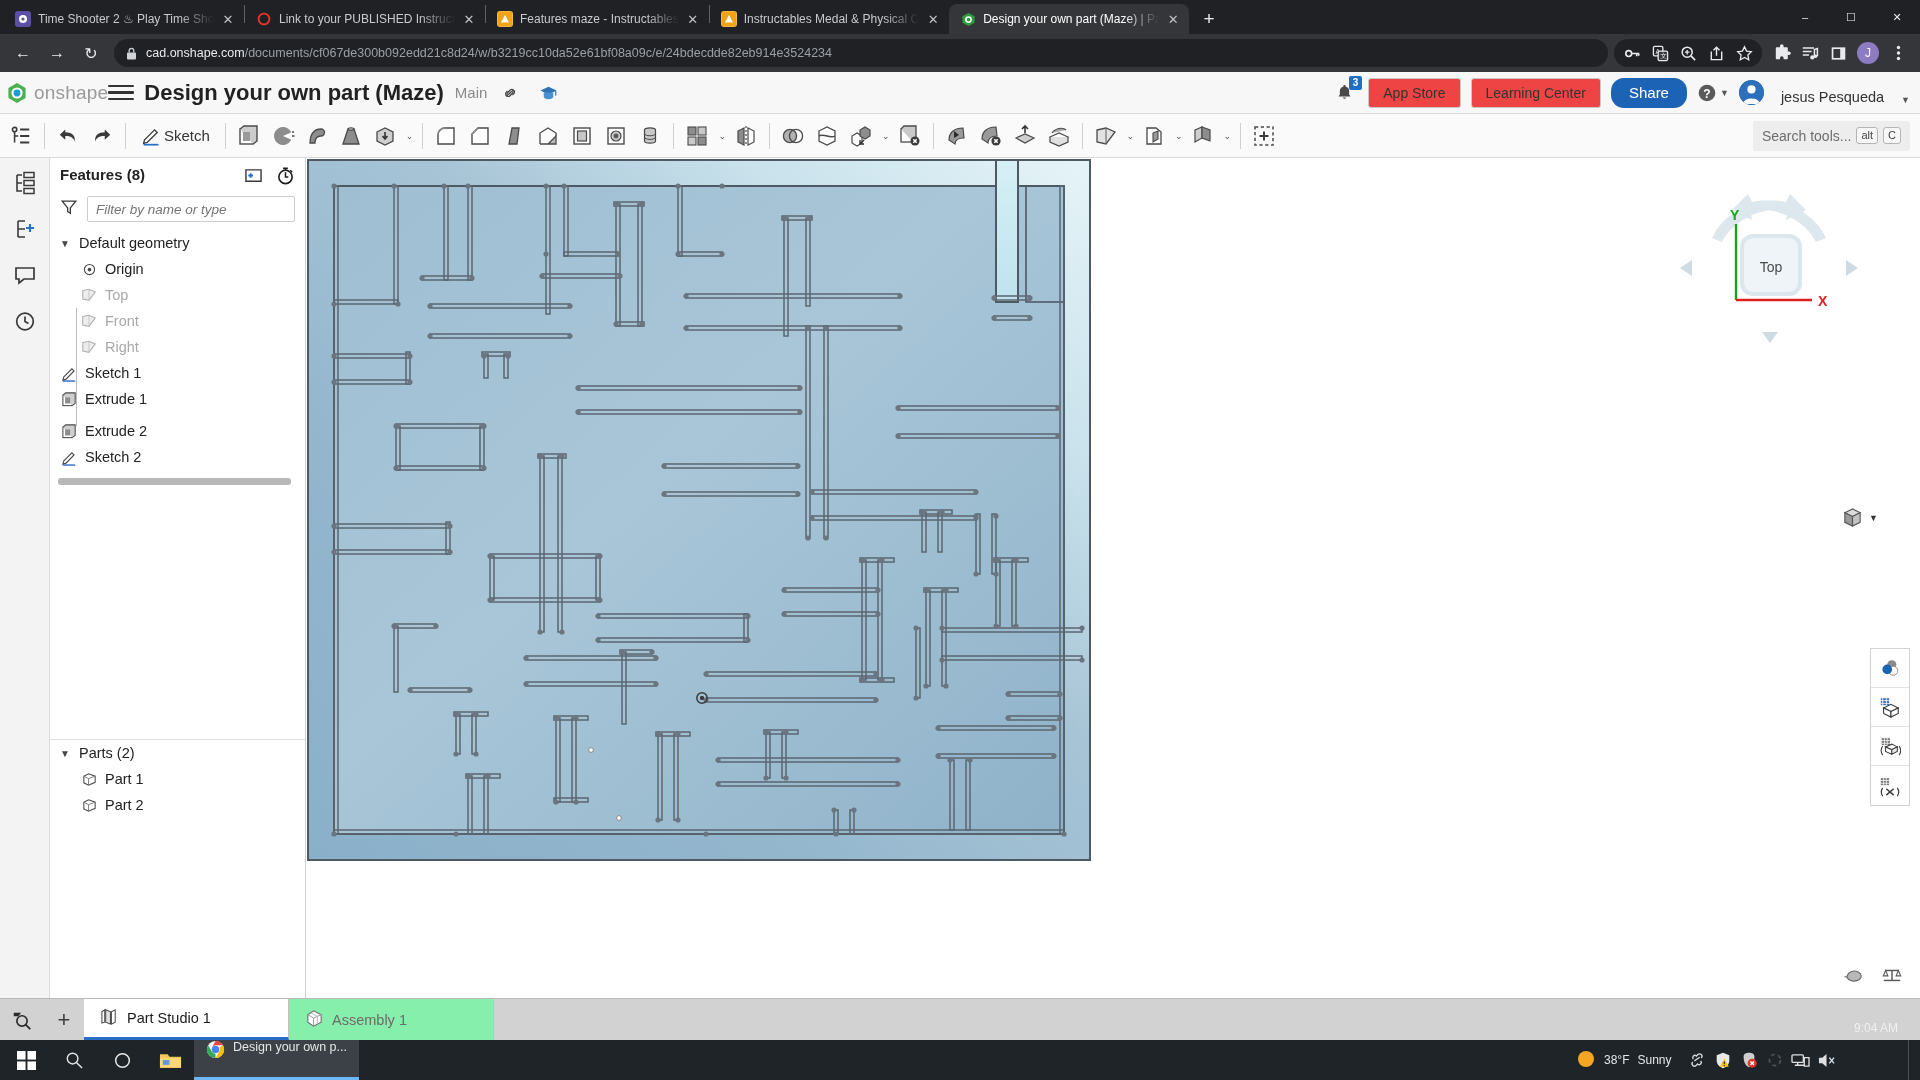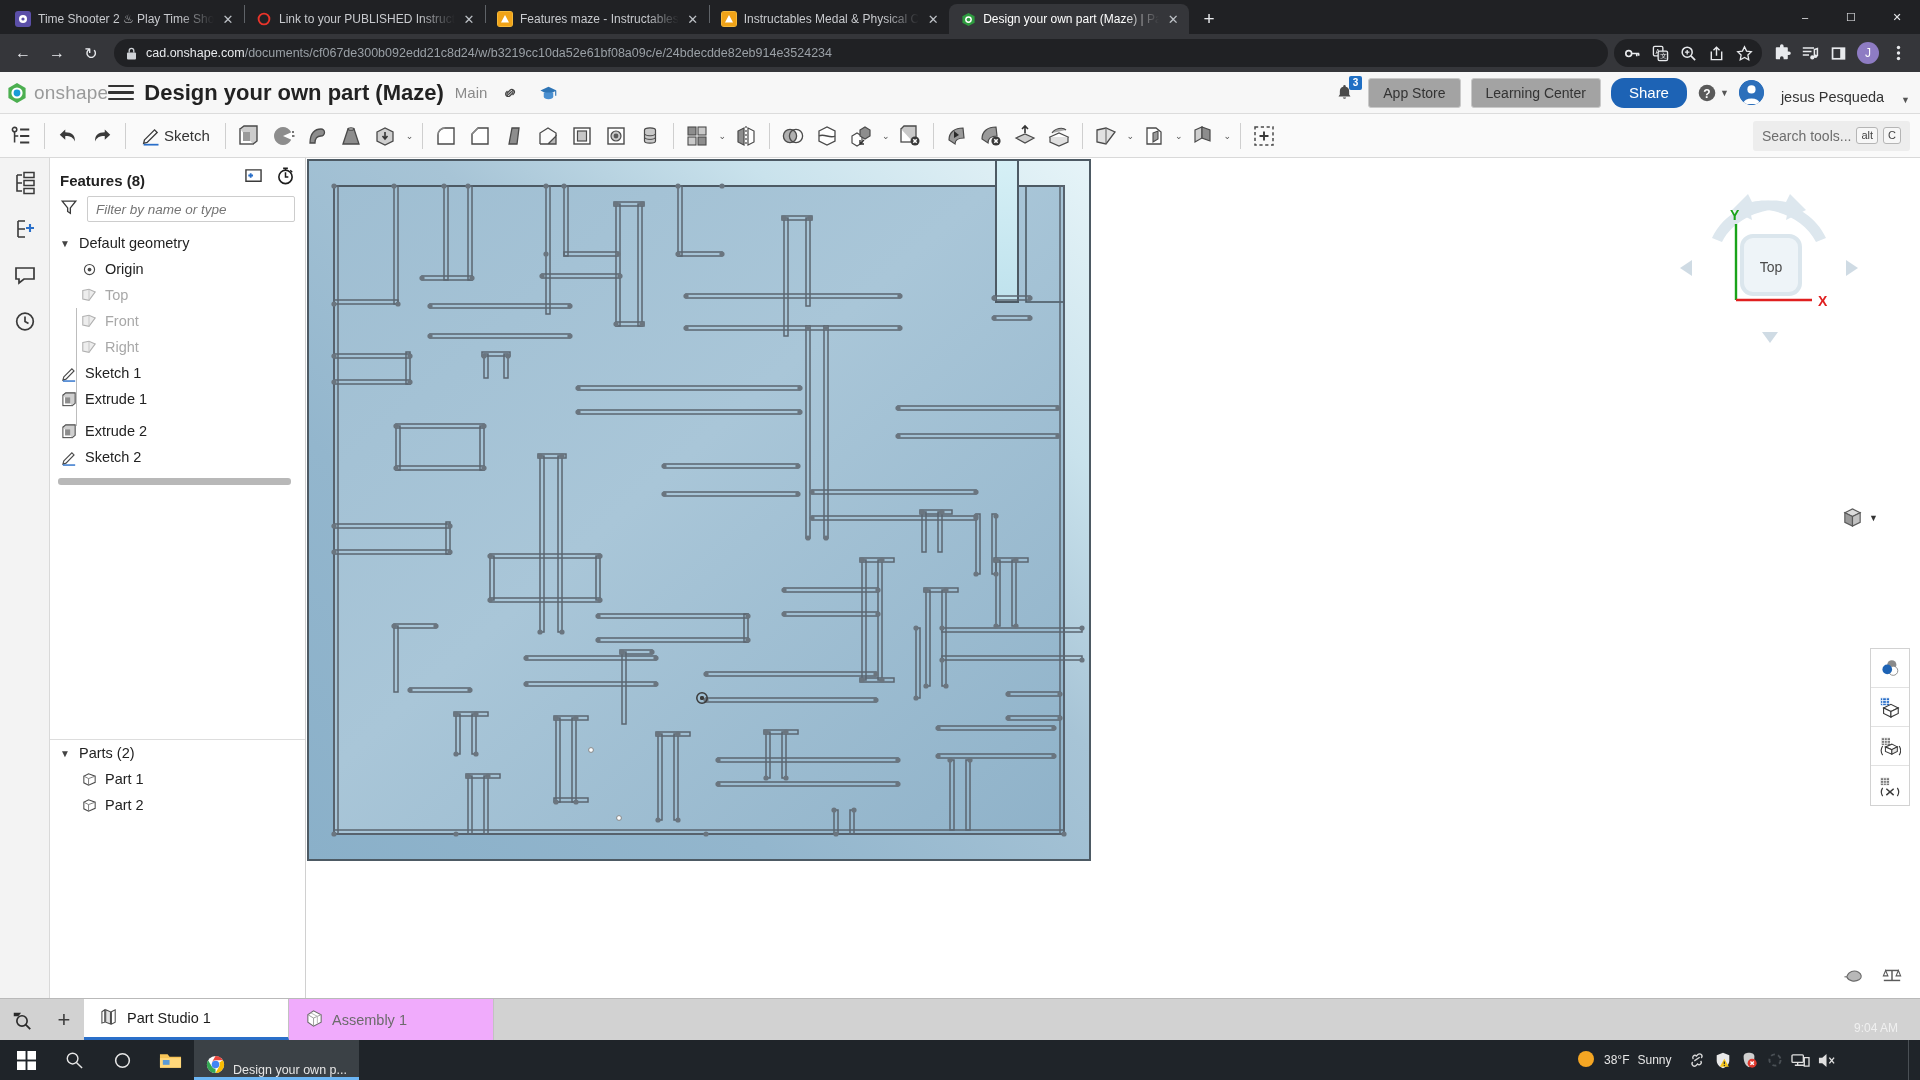--- a/index.html
+++ b/index.html
@@ -201,21 +201,21 @@
     font-size: 10px;
     line-height: 1;
     padding: 2px 4px;
     border-radius: 2px;
     font-weight: bold;
   }
   .btn-outline {
     height: 30px;
     padding: 0 14px;
     border: 1px solid #c9c9c9;
-    background: #a3a3a3;
+    background: #ef4444;
     border-radius: 3px;
     font-size: 14px;
     color: #333;
     display: flex; align-items: center;
     white-space: nowrap;
   }
   .btn-share {
     height: 30px;
     padding: 0 18px;
     background: #1d63b5;
@@ -306,21 +306,21 @@
   .ftree {
     width: 256px;
     background: #fff;
     border-right: 1px solid #d0d0d0;
     display: flex;
     flex-direction: column;
     position: relative;
   }
   .ftree-head {
     display: flex;
-    align-items: flex-end;
+    align-items: flex-start;
     padding: 8px 10px 4px 10px;
     gap: 36px;
   }
   .ftree-title { font-size: 15px; font-weight: bold; color: #222; }
   .ftree-head-icons { margin-left: auto; display: flex; gap: 13px; align-items: center; }
   .filter-row {
     display: flex; align-items: center;
     padding: 3px 10px 8px 10px;
     gap: 9px;
   }
@@ -434,21 +434,21 @@
     width: 40px;
     display: flex; align-items: center; justify-content: center;
     font-size: 22px; color: #3c3c3c;
   }
   .bt-tab {
     display: flex; align-items: center;
     gap: 8px;
     padding: 0 22px 0 16px;
     font-size: 14.5px;
     color: #6b6b6b;
-    background: #f0abfc;
+    background: #86efac;
     border-right: 1px solid #c2c2c2;
     min-width: 205px;
   }
   .bt-tab.active {
     background: #ffffff;
     color: #1a1a1a;
     border-bottom: 3px solid #2a6fc9;
   }
 
   
@@ -458,21 +458,21 @@
     display: flex;
     align-items: center;
     padding-left: 2px;
   }
   .tb-btn {
     width: 48px; height: 40px;
     display: flex; align-items: center; justify-content: center;
   }
   .tb-app {
     height: 40px;
-    display: flex; align-items: flex-end;
+    display: flex; align-items: flex-start;
     gap: 8px;
     padding: 0 12px;
     background: #3b4146;
     border-bottom: 3px solid #6cb6f5;
     font-size: 12.5px;
     color: #e6e6e6;
     max-width: 190px;
   }
   .tray {
     margin-left: auto;

